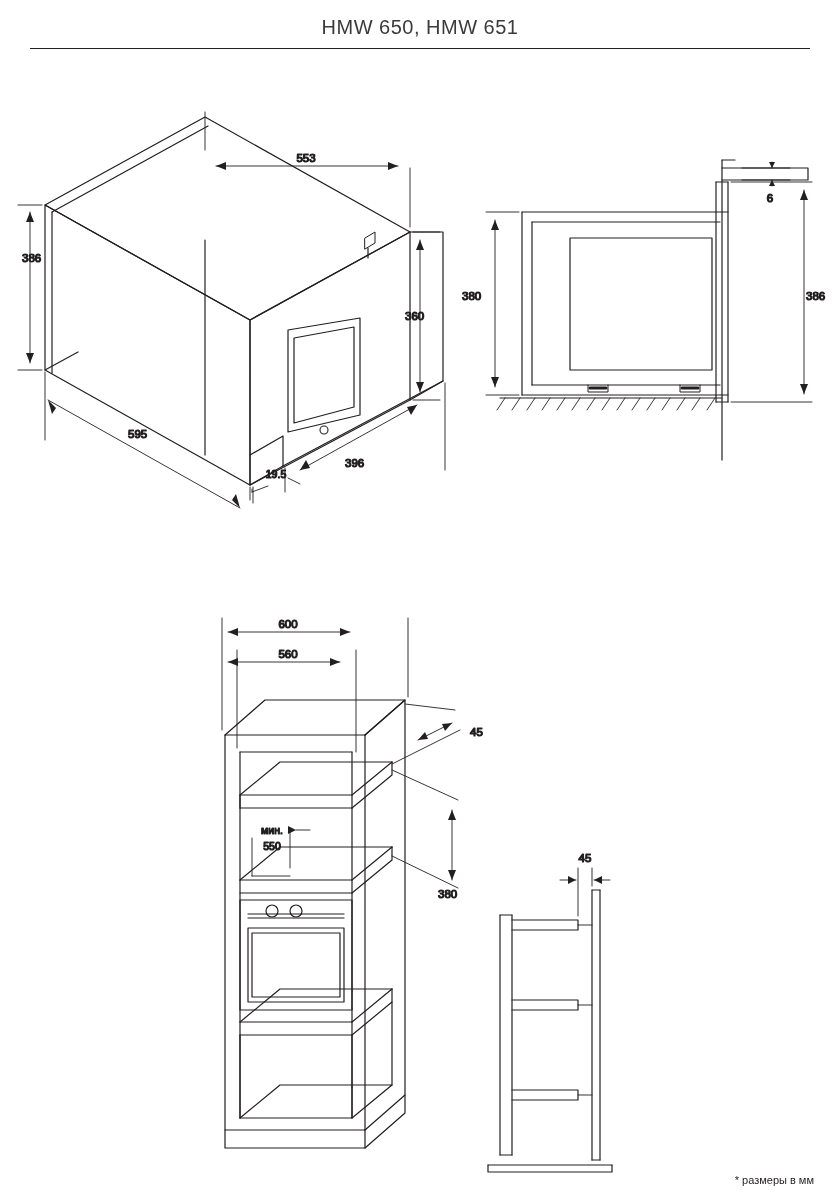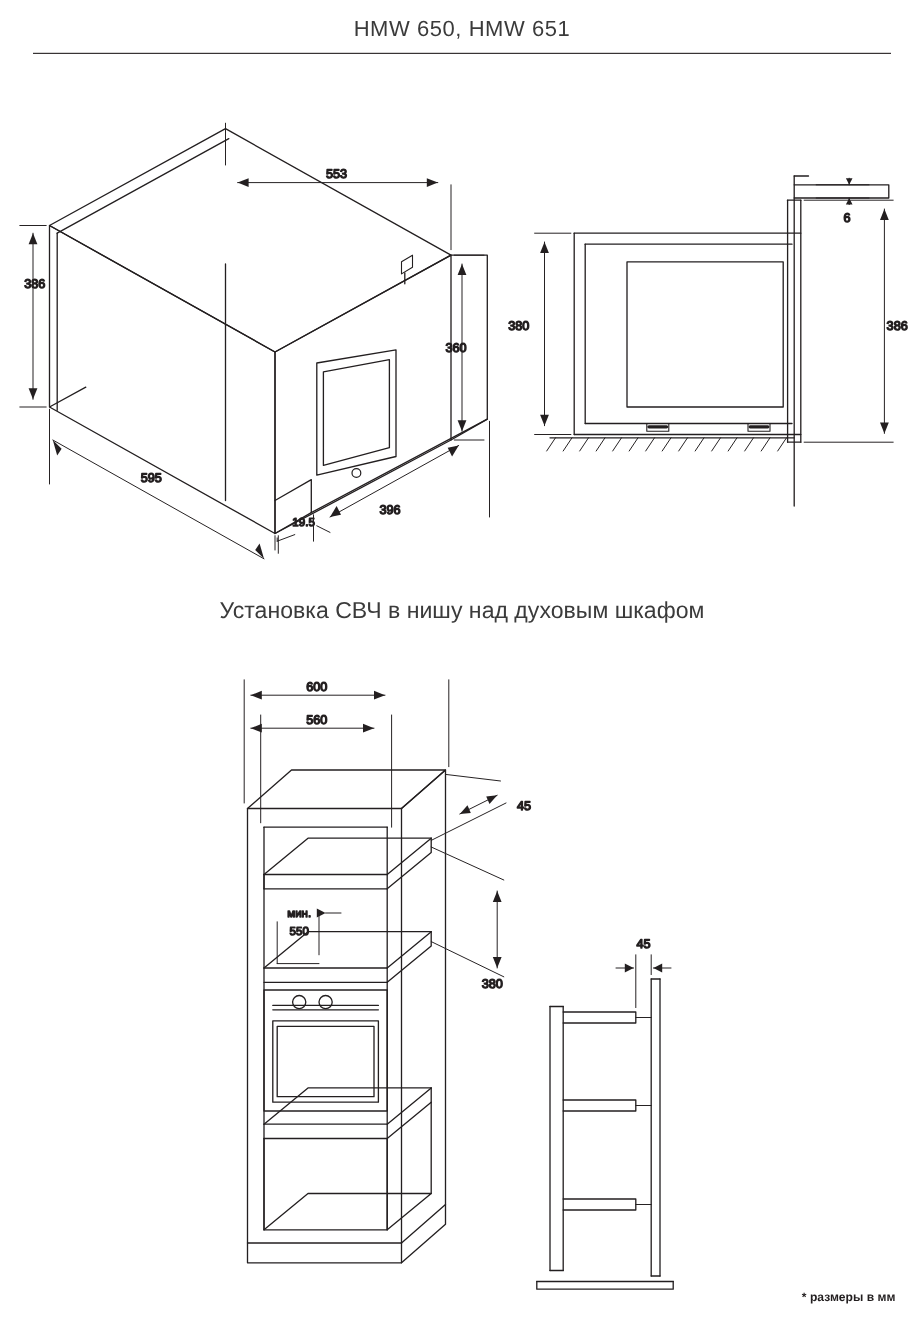--- a/index.html
+++ b/index.html
@@ -46,40 +46,39 @@
     font-size: 21px;
     color: #3b3b3b;
   }
   #sec1-title { top: 78px; }
   #sec2-title { top: 544px; }
   .footnote {
     position: absolute;
     right: 26px;
     bottom: 14px;
     font-size: 11px;
-    font-weight: bold;
+    font-weight: normal;
     color: #231f20;
   }
   svg { position: absolute; top: 0; left: 0; }
   svg text {
     font-family: "Liberation Sans", sans-serif;
     fill: #231f20;
   }
   .dim { font-size: 11.5px; }
   .dim-small { font-size: 10.5px; }
 </style>
 </head>
 <body>
 
 <div id="page">
 
   <div class="doc-title">HMW 650, HMW 651</div>
   <div class="title-rule"></div>
 
-  <div class="section-title" id="sec2-title">Установка СВЧ в нишу над духовым шкафом</div>
 
   <div class="footnote">* размеры в мм</div>
 
   <svg width="840" height="1200" viewBox="0 0 840 1200">
     <g fill="none" stroke="#231f20" stroke-width="1.2" stroke-linejoin="round" stroke-linecap="round">
 
       <g>
 
         <path d="M45,205 L205,117 L410,232 L250,320 Z" stroke-width="1.2"></path>
 

